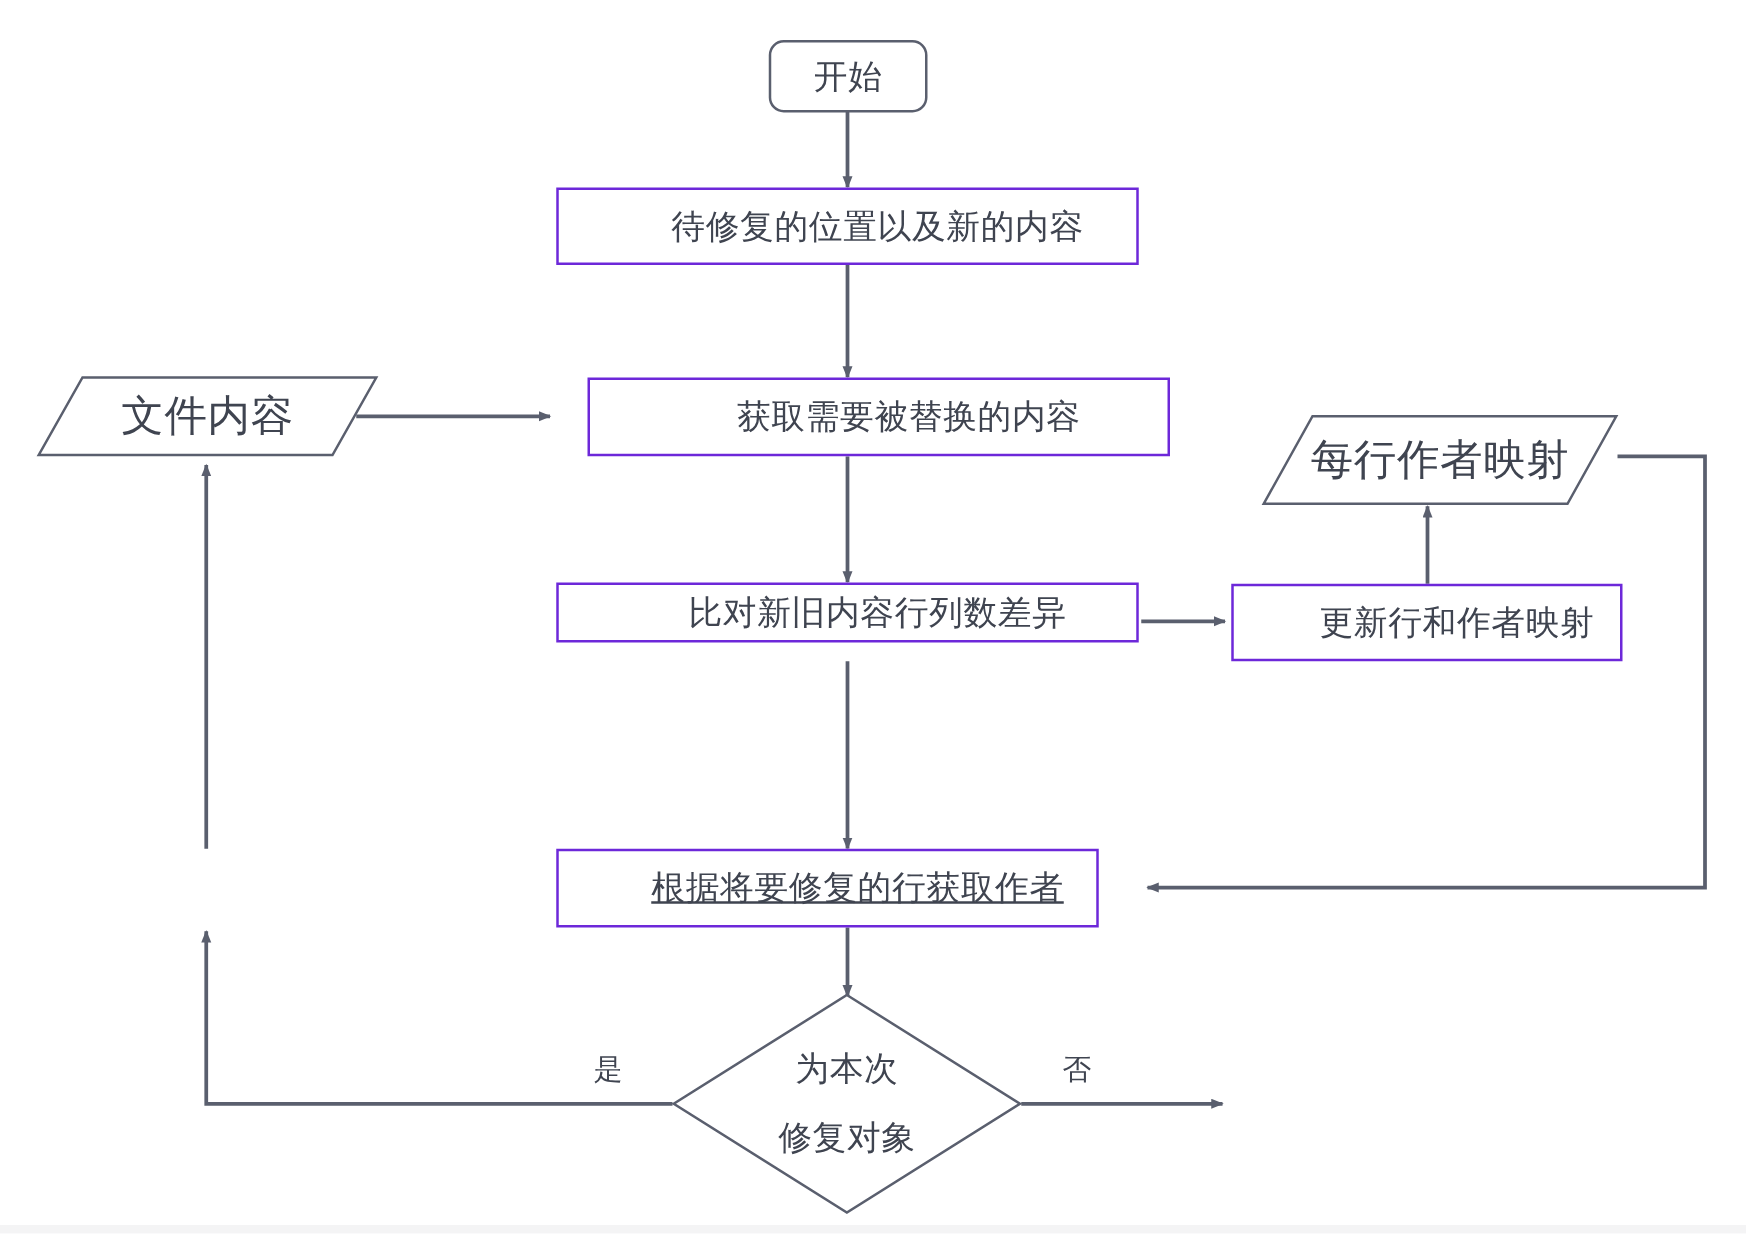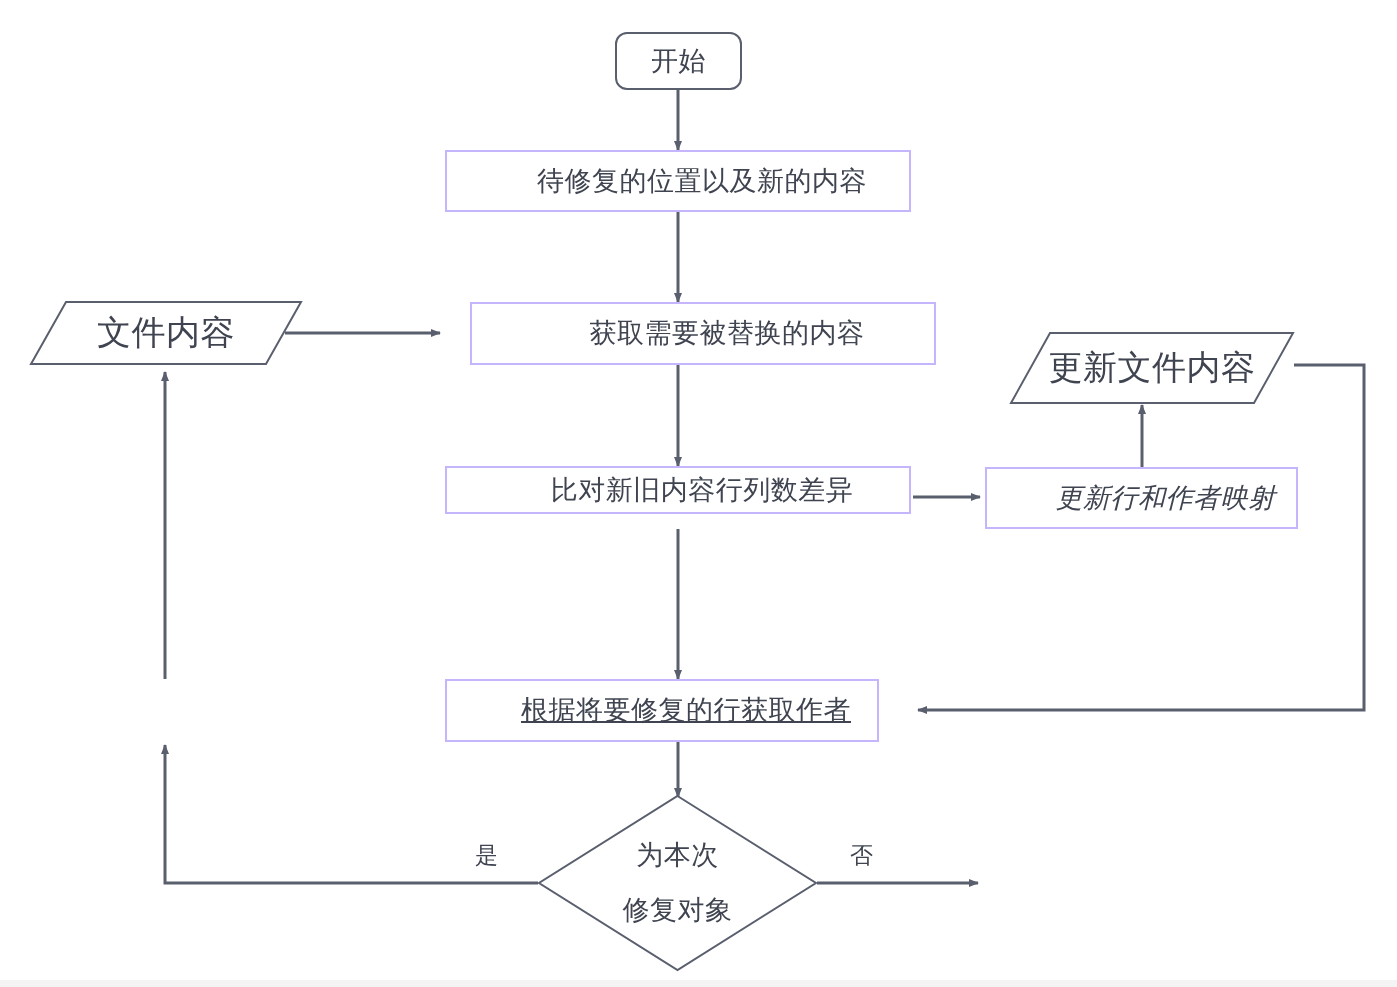--- a/index.html
+++ b/index.html
@@ -32,21 +32,21 @@
     justify-content: center;
     text-align: center;
     color: #3f4450;
     font-size: 27px;
     line-height: 1.22;
     letter-spacing: 0.5px;
     background: #ffffff;
     z-index: 3;
   }
   .node.rect {
-    border: 2px solid #c4b5fd;
+    border: 2px solid #6d28d9;
     padding-left: 48px;
   }
   .node.terminator {
     border: 2px solid #5a5f6e;
     border-radius: 12px;
   }
   .para-wrap {
     position: absolute;
     z-index: 3;
   }
@@ -169,28 +169,28 @@
   </div>
 
   <div class="node rect" style="left:470px; top:302px; width:466px; height:63px;">
     <span>获取需要被替换的内容</span>
   </div>
 
   <div class="para-wrap" style="left:1010px; top:332px; width:284px; height:72px;">
     <svg width="284" height="72" viewBox="0 0 284 72" xmlns="http://www.w3.org/2000/svg">
       <polygon points="40,1 283,1 244,71 1,71" fill="#ffffff" stroke="#5a5f6e" stroke-width="2"></polygon>
     </svg>
-    <div class="para-label">更新文件内容</div>
+    <div class="para-label">每行作者映射</div>
   </div>
 
   <div class="node rect" style="left:445px; top:466px; width:466px; height:48px;">
     <span>比对新旧内容行列数差异</span>
   </div>
 
-  <div class="node rect" style="left:985px; top:467px; width:313px; height:62px;font-style:italic;">
+  <div class="node rect" style="left:985px; top:467px; width:313px; height:62px;">
     <span>更新行和作者映射</span>
   </div>
 
 
   <div class="node rect" style="left:445px; top:679px; width:434px; height:63px;text-decoration:underline;">
     <span>根据将要修复的行获取作者</span>
   </div>
 
   <div class="diamond-wrap" style="left:538px; top:795px; width:279px; height:176px;">
     <svg width="279" height="176" viewBox="0 0 279 176" xmlns="http://www.w3.org/2000/svg">

